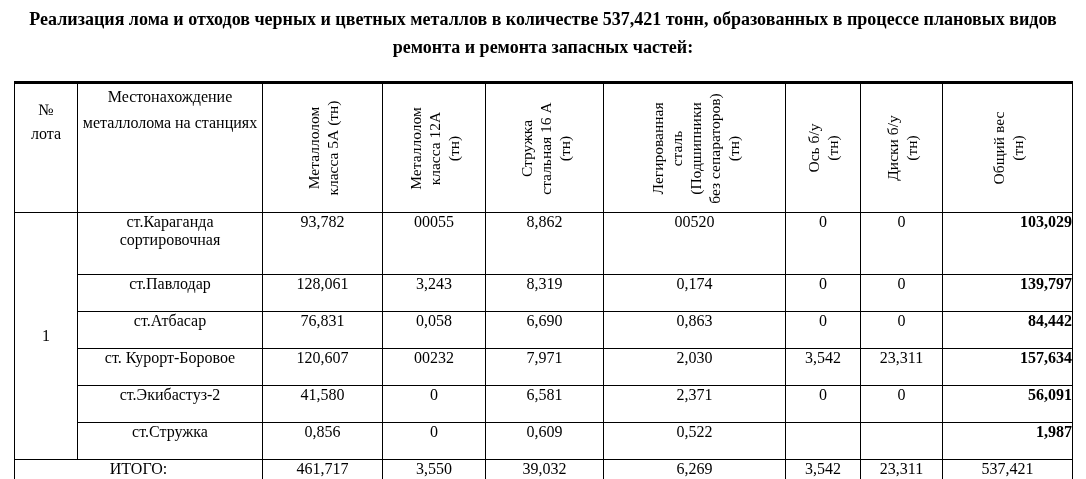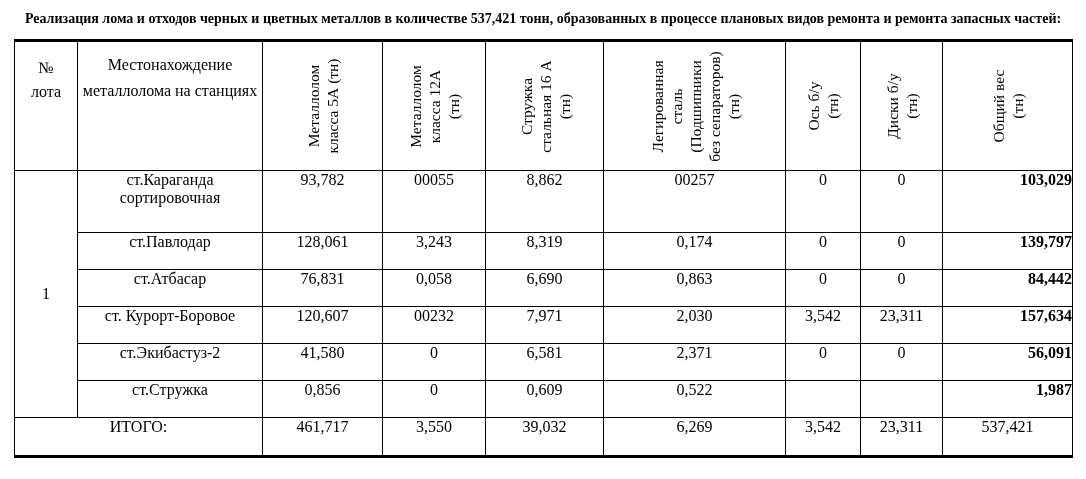--- a/index.html
+++ b/index.html
@@ -10,24 +10,24 @@
     font-family: "Liberation Serif", "DejaVu Serif", serif;
     color: #000000;
   }
   .page {
     width: 1086px;
     height: 479px;
     position: relative;
     overflow: hidden;
   }
   .doc-title {
-    margin: 5px auto 6px auto;
+    margin: 5px auto 20px auto;
     width: 1074px;
     text-align: center;
-    font-size: 14px;
+    font-size: 18px;
     line-height: 28px;
     font-weight: bold;
   }
   table.scrap-table {
     border-collapse: collapse;
     table-layout: fixed;
     width: 1058px;
     margin-left: 14px;
     border: 1px solid #000;
     border-top: 3px solid #000;
@@ -36,21 +36,20 @@
   .scrap-table th, .scrap-table td {
     border: 1px solid #000;
     padding: 0;
     font-weight: normal;
     font-size: 16px;
     overflow: visible;
   }
   
   thead tr { height: 128px; }
   .hcell {
-    padding-top: 10px;
     text-align: center;
     line-height: 26px;
     vertical-align: top;
   }
   th { vertical-align: top; }
   .lot-head { white-space: pre-line; line-height: 24px; padding-top: 14px; }
   .vwrap {
     height: 128px;
     display: flex;
     align-items: center;
@@ -155,21 +154,21 @@
       </tr>
     </thead>
 
     <tbody>
       <tr class="row-tall">
         <td class="lot-cell" rowspan="6">1</td>
         <td>ст.Караганда сортировочная</td>
         <td>93,782</td>
         <td>00055</td>
         <td>8,862</td>
-        <td>00257</td>
+        <td>00520</td>
         <td>0</td>
         <td>0</td>
         <td class="total-cell">103,029</td>
       </tr>
       <tr class="row-std">
         <td>ст.Павлодар</td>
         <td>128,061</td>
         <td>3,243</td>
         <td>8,319</td>
         <td>0,174</td>

